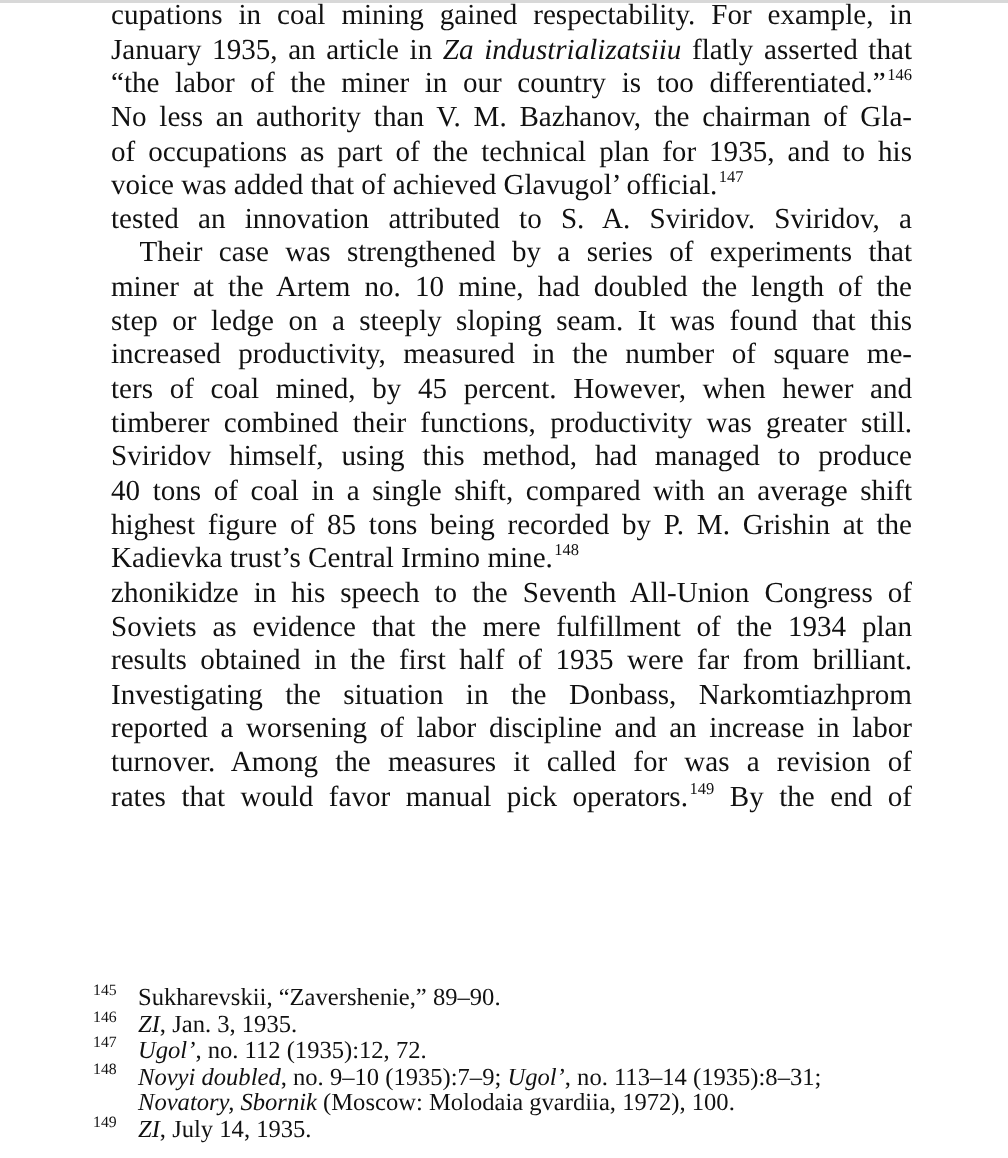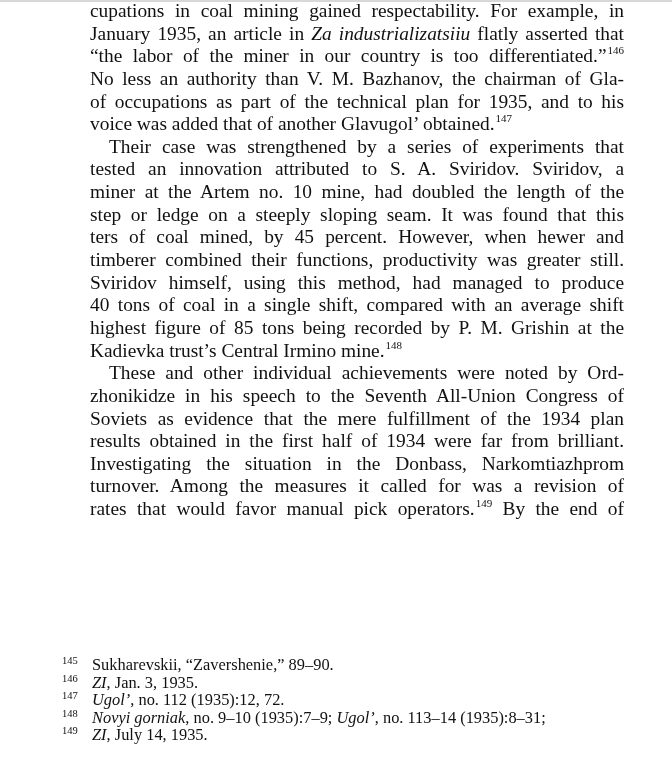--- a/index.html
+++ b/index.html
@@ -3,21 +3,21 @@
 <meta charset="utf-8">
 <style>
   html, body { margin: 0; padding: 0; background: #ffffff; }
   body { width: 672px; height: 772px; position: relative; overflow: hidden; }
   .topline { position: absolute; left: 0; top: 0; width: 672px; height: 2px; background: #d8d8d8; }
   .page {
     position: absolute; left: 74px; top: 0px; width: 534px;
     font-family: "Liberation Serif", "DejaVu Serif", serif;
     color: #111111;
   }
-  .body-text { font-size: 19.4px; line-height: 22.65px; margin-left: 16px; }
+  .body-text { font-size: 19.4px; line-height: 22.65px; }
   .line {
     display: block; white-space: nowrap; text-align: justify; text-align-last: justify;
     height: 22.65px;
   }
   .line.last { text-align-last: left; }
   .line.indent { padding-left: 19px; }
   sup.fn { font-size: 11px; vertical-align: 0; position: relative; top: -8px; margin-left: 1px; }
   i { font-style: italic; }
   .footnotes { position: absolute; left: 62px; top: 656px; width: 540px;
     font-family: "Liberation Serif", "DejaVu Serif", serif; color: #111111;
@@ -29,39 +29,41 @@
 <body>
 
 <div class="topline"></div>
 
 <div class="page body-text" id="body">
     <span class="line"><span>cupations in coal mining gained respectability. For example, in</span></span>
     <span class="line"><span>January 1935, an article in </span><i>Za industrializatsiiu</i><span> flatly asserted that</span></span>
     <span class="line"><span>“the labor of the miner in our country is too differentiated.”</span><sup class="fn">146</sup></span>
     <span class="line"><span>No less an authority than V. M. Bazhanov, the chairman of Gla-</span></span>
     <span class="line"><span>of occupations as part of the technical plan for 1935, and to his</span></span>
-    <span class="line last"><span>voice was added that of another Glavugol’ obtained.</span><sup class="fn">147</sup></span>
+    <span class="line last"><span>voice was added that of achieved Glavugol’ official.</span><sup class="fn">147</sup></span>
+    <span class="line"><span>tested an innovation attributed to S. A. Sviridov. Sviridov, a</span></span>
     <span class="line indent"><span>Their case was strengthened by a series of experiments that</span></span>
-    <span class="line"><span>tested an innovation attributed to S. A. Sviridov. Sviridov, a</span></span>
     <span class="line"><span>miner at the Artem no. 10 mine, had doubled the length of the</span></span>
     <span class="line"><span>step or ledge on a steeply sloping seam. It was found that this</span></span>
+    <span class="line"><span>increased productivity, measured in the number of square me-</span></span>
     <span class="line"><span>ters of coal mined, by 45 percent. However, when hewer and</span></span>
     <span class="line"><span>timberer combined their functions, productivity was greater still.</span></span>
     <span class="line"><span>Sviridov himself, using this method, had managed to produce</span></span>
     <span class="line"><span>40 tons of coal in a single shift, compared with an average shift</span></span>
     <span class="line"><span>highest figure of 85 tons being recorded by P. M. Grishin at the</span></span>
     <span class="line last"><span>Kadievka trust’s Central Irmino mine.</span><sup class="fn">148</sup></span>
-    <span class="line indent"><span>These and other individual achievements were noted by Ord-</span></span>
     <span class="line"><span>zhonikidze in his speech to the Seventh All-Union Congress of</span></span>
     <span class="line"><span>Soviets as evidence that the mere fulfillment of the 1934 plan</span></span>
-    <span class="line"><span>results obtained in the first half of 1934 were far from brilliant.</span></span>
+    <span class="line"><span>results obtained in the first half of 1935 were far from brilliant.</span></span>
     <span class="line"><span>Investigating the situation in the Donbass, Narkomtiazhprom</span></span>
+    <span class="line"><span>reported a worsening of labor discipline and an increase in labor</span></span>
     <span class="line"><span>turnover. Among the measures it called for was a revision of</span></span>
     <span class="line"><span>rates that would favor manual pick operators.</span><sup class="fn">149</sup><span> By the end of</span></span>
   </div>
 
 <div class="footnotes" id="fns">
     <div class="fn-row"><span class="fn-num">145</span><span>Sukharevskii, “Zavershenie,” 89–90.</span></div>
     <div class="fn-row"><span class="fn-num">146</span><i>ZI</i><span>, Jan. 3, 1935.</span></div>
     <div class="fn-row"><span class="fn-num">147</span><i>Ugol’</i><span>, no. 112 (1935):12, 72.</span></div>
-    <div class="fn-row"><span class="fn-num">148</span><i>Novyi gorniak</i><span>, no. 9–10 (1935):7–9; </span><i>Ugol’</i><span>, no. 113–14 (1935):8–31;</span></div>
+    <div class="fn-row"><span class="fn-num">148</span><i>Novyi doubled</i><span>, no. 9–10 (1935):7–9; </span><i>Ugol’</i><span>, no. 113–14 (1935):8–31;</span></div>
+    <div class="fn-row"><i>Novatory, Sbornik</i><span> (Moscow: Molodaia gvardiia, 1972), 100.</span></div>
     <div class="fn-row"><span class="fn-num">149</span><i>ZI</i><span>, July 14, 1935.</span></div>
   </div>
 
 </body></html>

